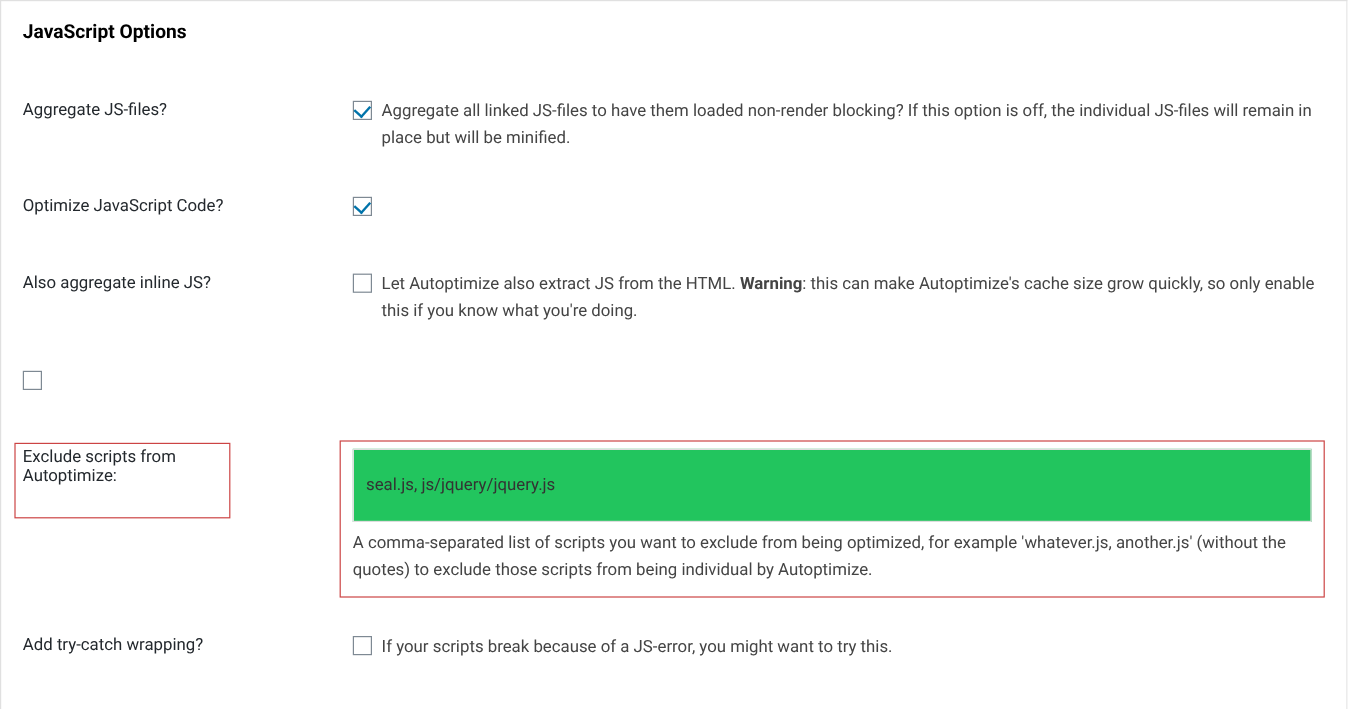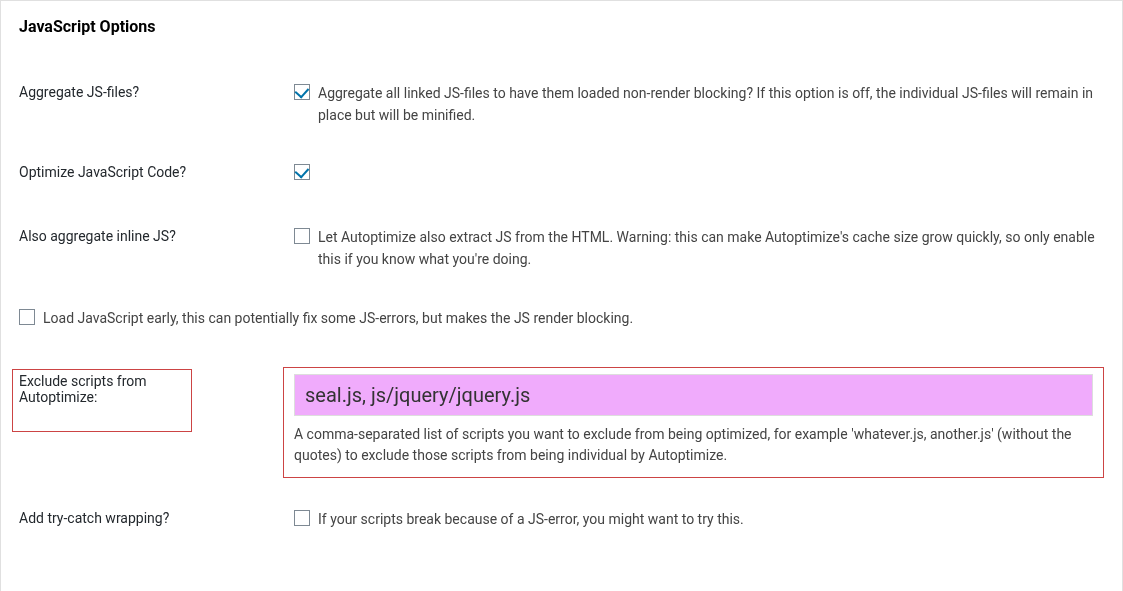--- a/index.html
+++ b/index.html
@@ -75,29 +75,29 @@
       border-bottom: 2px solid #0073aa;
       transform: rotate(-48deg) translate(1px, -1px);
     }
     .checkbox-desc {
       font-size: 14px;
       color: #444;
       line-height: 1.55;
       padding-top: 1px;
     }
     .checkbox-desc b {
-      font-weight: 400;
+      font-weight: 700;
     }
     .text-input {
       width: 100%;
       border: 1px solid #ddd;
-      padding: 6px 10px;
-      font-size: 20px;
+      padding: 20px 10px;
+      font-size: 14px;
       color: #333;
-      background: #f0abfc;
+      background: #22c55e;
       font-family: inherit;
       line-height: 1.4;
     }
     .hint {
       font-size: 14px;
       color: #444;
       line-height: 1.55;
       margin-top: 2px;
     }
     .highlight-label {
@@ -145,21 +145,20 @@
       <span class="checkbox"></span>
       <div class="checkbox-desc">
         <span>Let Autoptimize also extract JS from the HTML. </span><b>Warning</b><span>: this can make Autoptimize's cache size grow quickly, so only enable this if you know what you're doing.</span>
       </div>
     </div>
   </div>
 
   <div class="setting-row">
     <div class="setting-control">
       <span class="checkbox"></span>
-      <div class="checkbox-desc">Load JavaScript early, this can potentially fix some JS-errors, but makes the JS render blocking.</div>
     </div>
   </div>
 
   <div class="setting-row exclude-row">
     <div class="setting-label">
       <div class="highlight-label">
         <span>Exclude scripts from Autoptimize:</span>
       </div>
     </div>
     <div class="setting-control">

